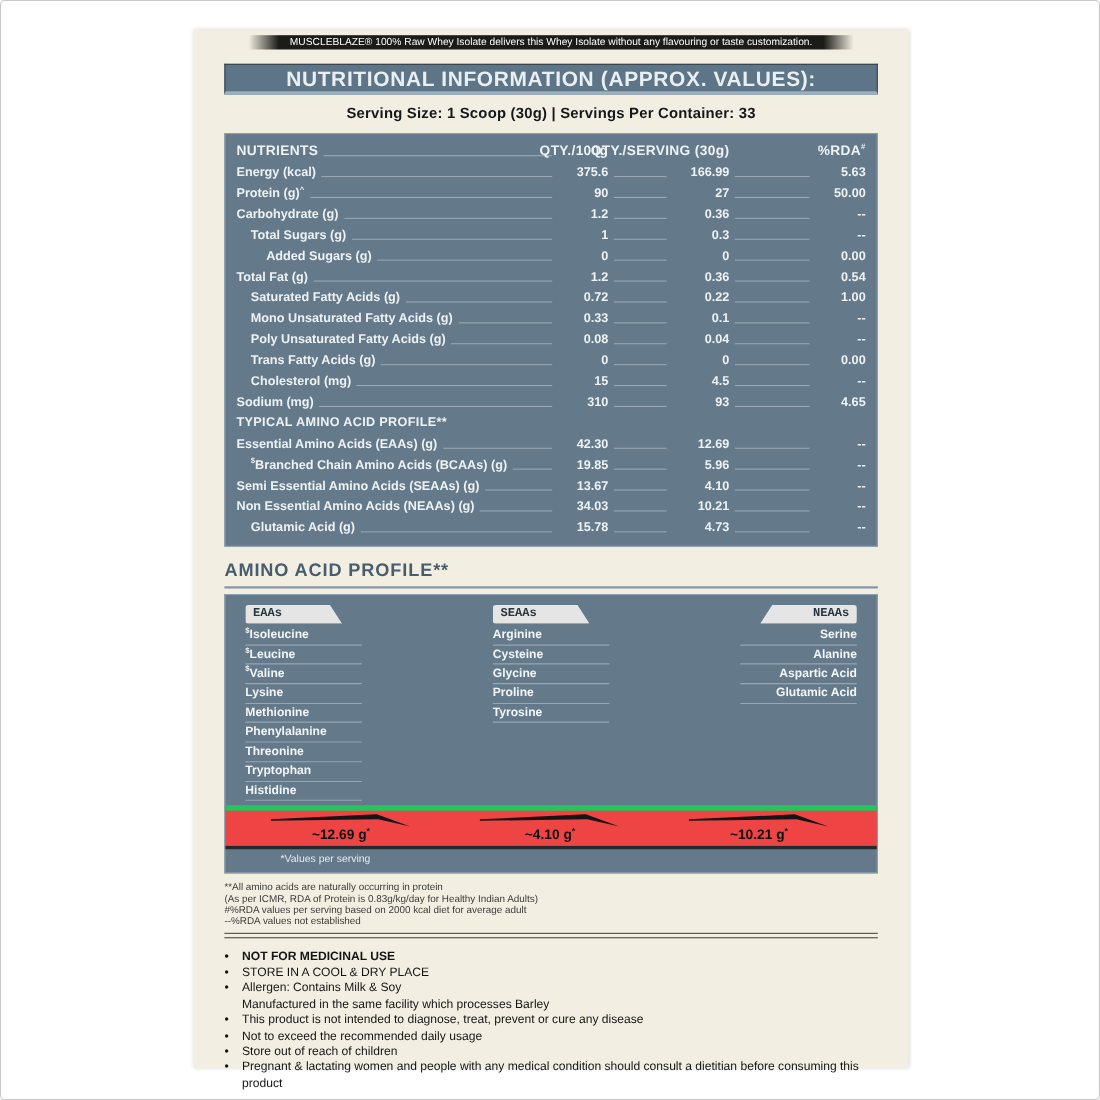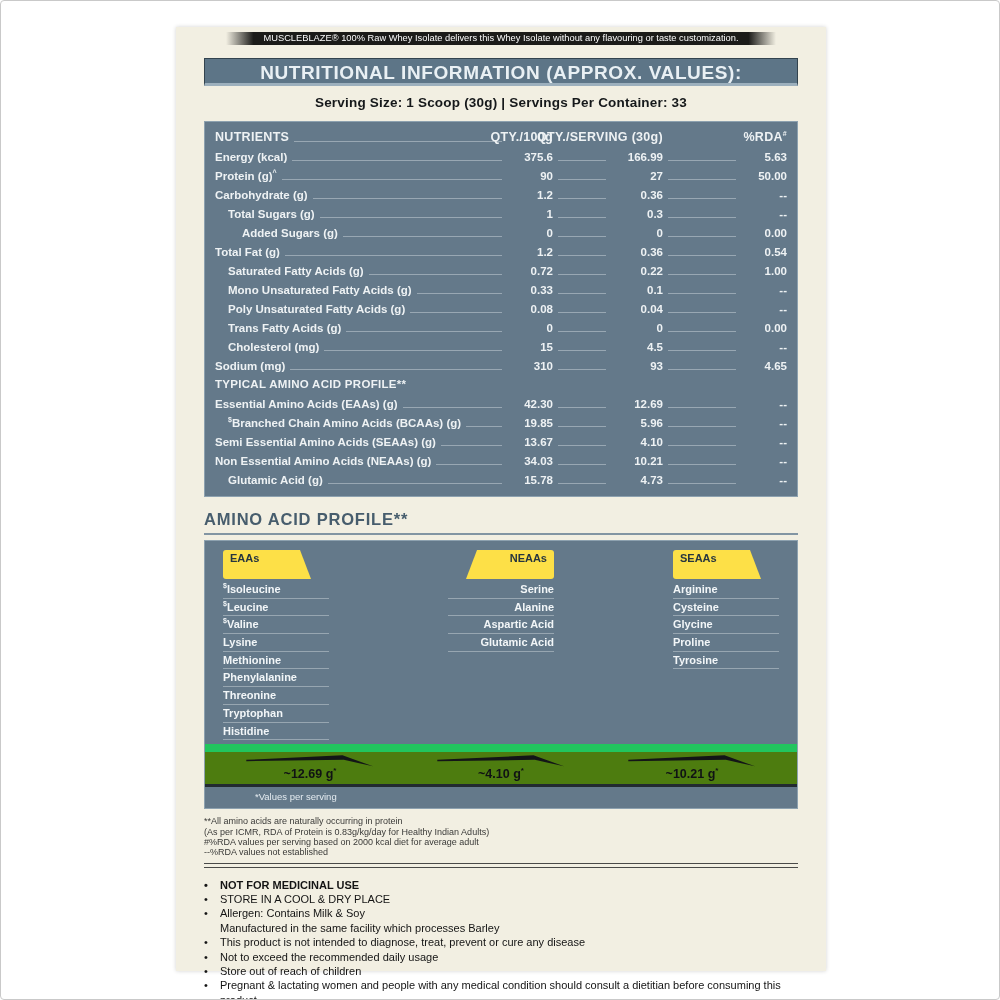--- a/index.html
+++ b/index.html
@@ -22,29 +22,29 @@
   .v1,.v2,.v3{flex:none;display:flex;justify-content:flex-end;}
   .v1{width:46px;}.v2{width:52px;}.v3{width:46px;}
   .t-row sup,.t-head sup{font-size:7px;line-height:0;}
   .ind1{padding-left:13px;}.ind2{padding-left:27px;}
   .t-section{height:19px;line-height:19px;font-weight:bold;font-size:11.5px;letter-spacing:.3px;}
   
   .amino-title{margin:13px 28px 0;color:#475d6d;font-weight:bold;font-size:16.5px;letter-spacing:.8px;border-bottom:2px solid #8295a3;padding-bottom:4px;}
   .amino-panel{margin:5px 28px 0;background:#64798a;border:1px solid #8da1af;box-sizing:border-box;padding:9px 14px 0;}
   .groups{display:flex;justify-content:space-between;padding:0 4px;min-height:172px;align-items:flex-start;}
   .group{width:106px;}
-  .tab{height:29px;line-height:17px;background:#fde047;color:#27363f;font-weight:bold;font-size:11px;width:88px;padding:0 7px;box-sizing:border-box;margin-bottom:2px;}
+  .tab{height:17px;line-height:17px;background:#e5e5e5;color:#27363f;font-weight:bold;font-size:11px;width:88px;padding:0 7px;box-sizing:border-box;margin-bottom:2px;font-family:Liberation Mono, monospace;}
   .tab.cut-r{clip-path:polygon(0 0,calc(100% - 11px) 0,100% 100%,0 100%);border-radius:3px 0 0 3px;}
   .tab.cut-l{clip-path:polygon(11px 0,100% 0,100% 100%,0 100%);border-radius:0 3px 3px 0;margin-left:auto;text-align:right;}
   .g-item{font-weight:bold;font-size:11px;color:#f2f6f8;height:16.7px;line-height:16.7px;border-bottom:1px solid rgba(235,240,243,.38);white-space:nowrap;}
   .g-item sup{font-size:7px;line-height:0;}
   .group.right .g-item{text-align:right;}
   .group.right .tab{}
   
-  .totals{background:#4d7c0f;margin:4px -14px 0;border-top:8px solid #22c55e;border-bottom:3px solid #222a30;display:flex;justify-content:space-between;padding:2px 10px 3px;}
+  .totals{background:#ef4444;margin:4px -14px 0;border-top:5px solid #22c55e;border-bottom:3px solid #222a30;display:flex;justify-content:flex-start;padding:2px 10px 3px;}
   .total-cell{width:190px;display:flex;flex-direction:column;align-items:center;}
   .total-cell svg{width:182px;height:13px;display:block;}
   .total-val{font-weight:bold;font-size:12.5px;color:#101214;margin-top:-1px;}
   .total-val sup{font-size:8px;}
   .values-note{color:#e4ebf0;font-size:9.5px;padding:4px 2px 6px 8px;margin-left:28px;}
   
   .footnotes{margin:7px 28px 0;font-size:9px;line-height:10.3px;color:#3a3a38;}
   .rule2{margin:5px 28px 0;height:3px;border-top:1.5px solid #4a4a48;border-bottom:1.5px solid #4a4a48;}
   
   .bullets{margin:10px 28px 0;font-size:11px;color:#141414;}
@@ -248,35 +248,35 @@
             <div class="g-item"><sup>$</sup>Isoleucine</div>
             <div class="g-item"><sup>$</sup>Leucine</div>
             <div class="g-item"><sup>$</sup>Valine</div>
             <div class="g-item">Lysine</div>
             <div class="g-item">Methionine</div>
             <div class="g-item">Phenylalanine</div>
             <div class="g-item">Threonine</div>
             <div class="g-item">Tryptophan</div>
             <div class="g-item">Histidine</div>
           </div>
-          <div class="group right">
-            <div class="tab cut-l">NEAAs</div>
-            <div class="g-item">Serine</div>
-            <div class="g-item">Alanine</div>
-            <div class="g-item">Aspartic Acid</div>
-            <div class="g-item">Glutamic Acid</div>
-          </div>
           <div class="group">
             <div class="tab cut-r">SEAAs</div>
             <div class="g-item">Arginine</div>
             <div class="g-item">Cysteine</div>
             <div class="g-item">Glycine</div>
             <div class="g-item">Proline</div>
             <div class="g-item">Tyrosine</div>
           </div>
+          <div class="group right">
+            <div class="tab cut-l">NEAAs</div>
+            <div class="g-item">Serine</div>
+            <div class="g-item">Alanine</div>
+            <div class="g-item">Aspartic Acid</div>
+            <div class="g-item">Glutamic Acid</div>
+          </div>
         </div>
       <div class="totals" id="amino-totals">
           <div class="total-cell">
             <svg viewBox="0 0 200 20">
               <polygon points="2,9 150,2 197,19 152,9 2,11" fill="#131517"></polygon>
             </svg>
             <div class="total-val">~12.69 g<sup>*</sup></div>
           </div>
           <div class="total-cell">
             <svg viewBox="0 0 200 20">

